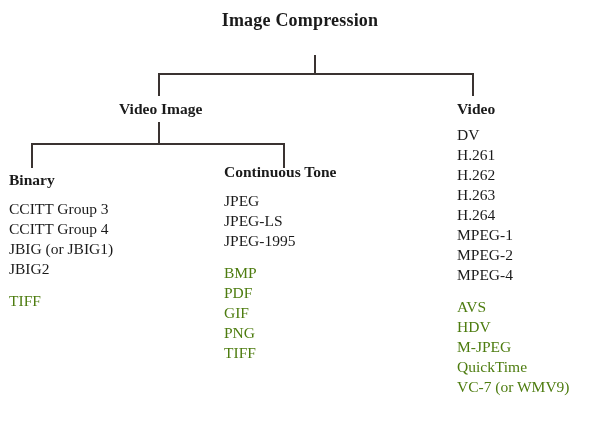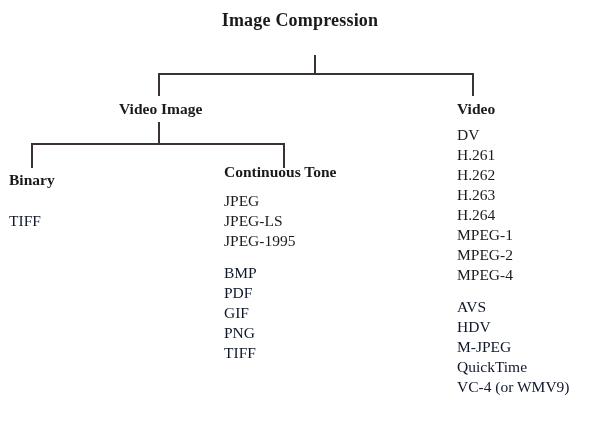--- a/index.html
+++ b/index.html
@@ -66,21 +66,21 @@
   .item-list {
     list-style: none;
     margin: 0;
     padding: 0;
   }
   .item {
     font-size: 15.5px;
     line-height: 20px;
     white-space: nowrap;
   }
-  .item.muted { color: #0f172a; }
+  .item.muted { color: #4d7c0f; }
   .group-gap { height: 12px; }
 
   #col-binary     { left: 9px;   top: 170px; }
   #col-continuous { left: 224px; top: 162px; }
   #col-video      { left: 457px; top: 125px; }
 </style>
 </head>
 <body>
 
 <div id="page">
@@ -97,20 +97,26 @@
   <div class="line v-line" style="left:158px; top:122px; height:23px;"></div>
   <div class="line h-line" style="left:31px; top:143px; width:254px;"></div>
   <div class="line v-line" style="left:31px; top:143px; height:25px;"></div>
   <div class="line v-line" style="left:283px; top:143px; height:25px;"></div>
 
   <div class="branch-label" id="branch-still">Video Image</div>
   <div class="branch-label" id="branch-video">Video</div>
 
   <div class="column" id="col-binary">
     <div class="col-heading">Binary</div>
+    <ul class="item-list">
+      <li class="item">CCITT Group 3</li>
+      <li class="item">CCITT Group 4</li>
+      <li class="item">JBIG (or JBIG1)</li>
+      <li class="item">JBIG2</li>
+    </ul>
     <div class="group-gap"></div>
     <ul class="item-list">
       <li class="item muted">TIFF</li>
     </ul>
   </div>
 
   <div class="column" id="col-continuous">
     <div class="col-heading">Continuous Tone</div>
     <ul class="item-list">
       <li class="item">JPEG</li>
@@ -137,17 +143,17 @@
       <li class="item">MPEG-1</li>
       <li class="item">MPEG-2</li>
       <li class="item">MPEG-4</li>
     </ul>
     <div class="group-gap"></div>
     <ul class="item-list">
       <li class="item muted">AVS</li>
       <li class="item muted">HDV</li>
       <li class="item muted">M-JPEG</li>
       <li class="item muted">QuickTime</li>
-      <li class="item muted">VC-4 (or WMV9)</li>
+      <li class="item muted">VC-7 (or WMV9)</li>
     </ul>
   </div>
 
 </div>
 
 </body></html>

